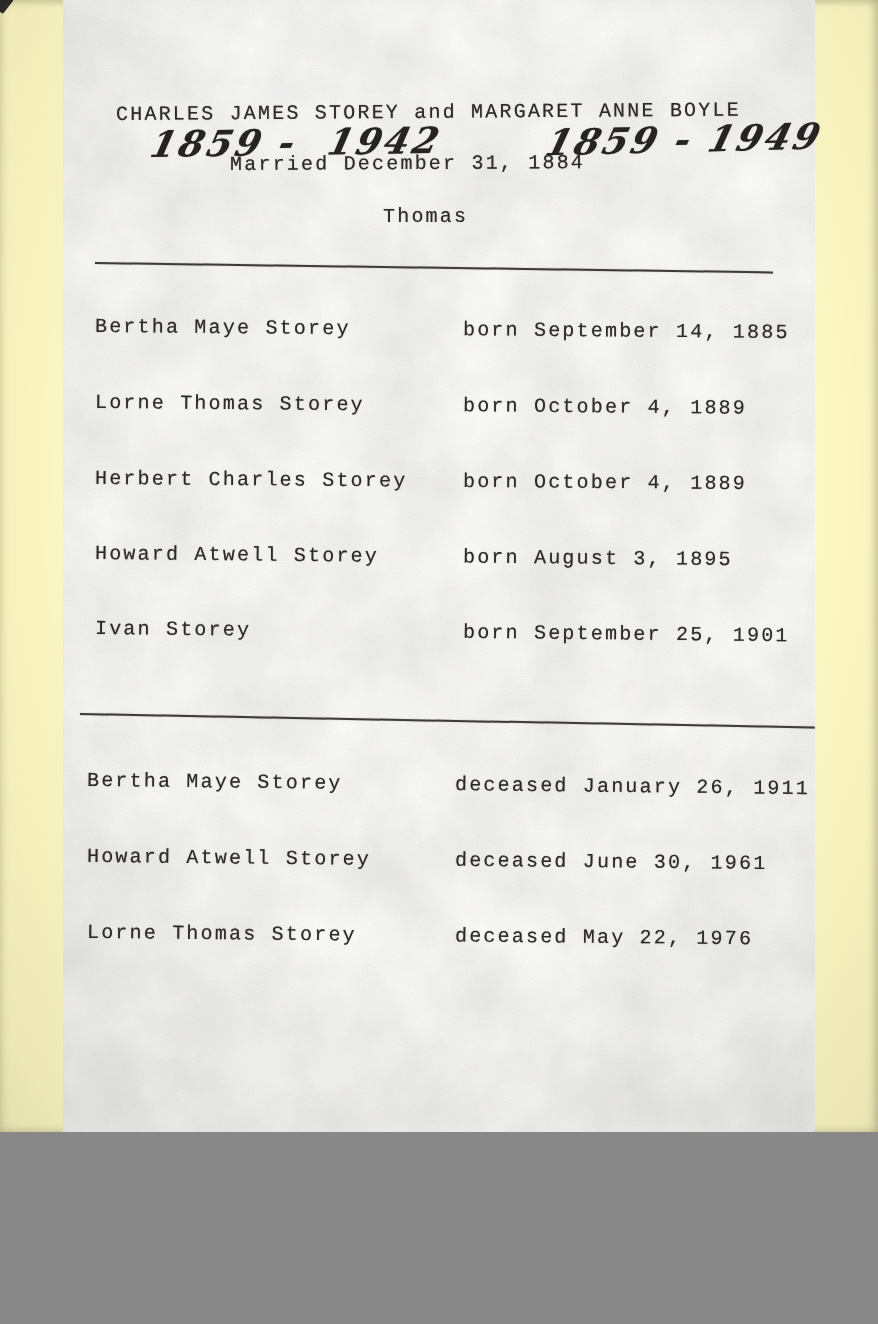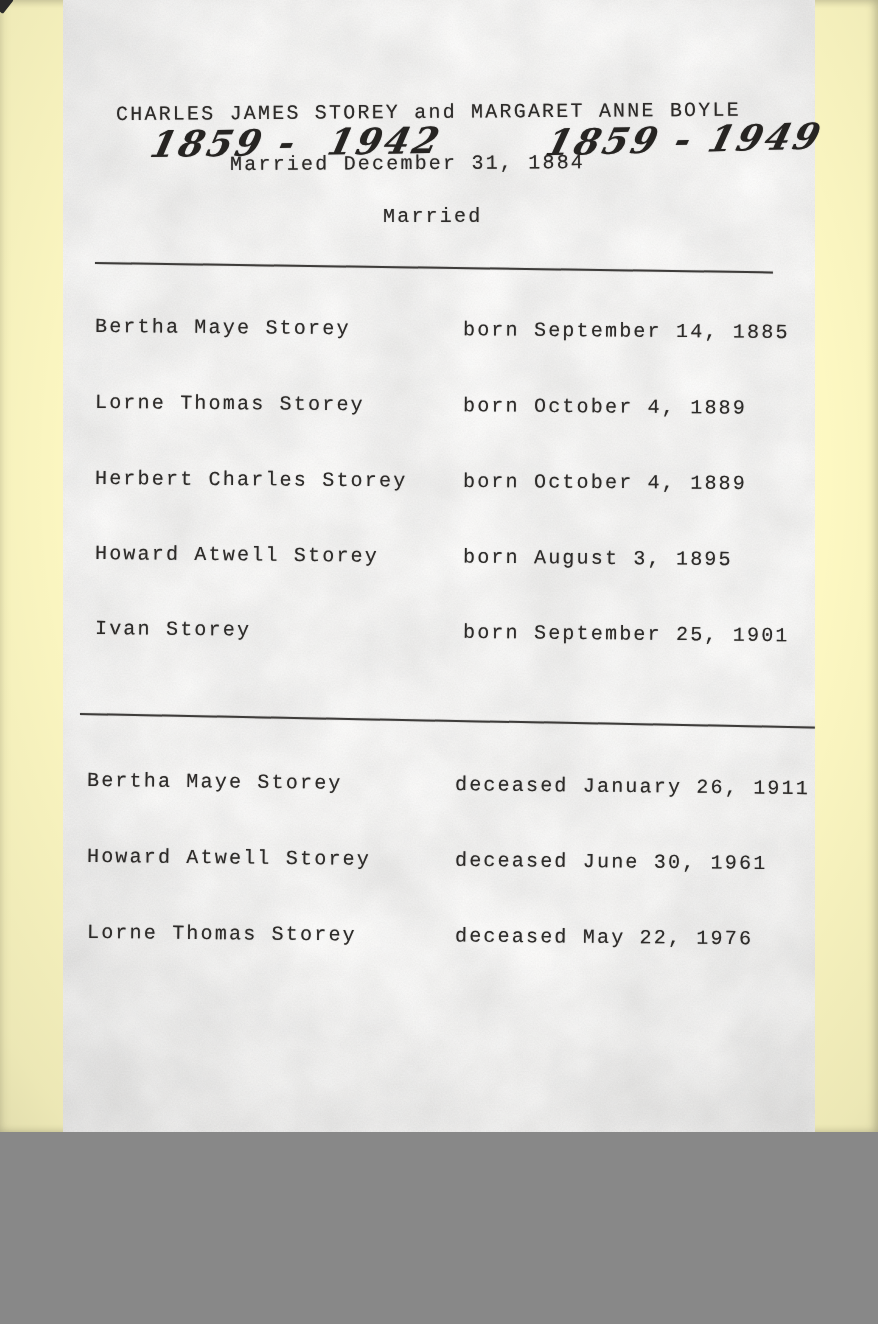--- a/index.html
+++ b/index.html
@@ -167,21 +167,21 @@
   <div class="corner-mark"></div>
 
   <div class="typed doc-title">CHARLES JAMES STOREY and MARGARET ANNE BOYLE</div>
 
   <div class="handwritten hw-left">1859 -  1942</div>
 
   <div class="handwritten hw-right">1859 - 1949</div>
 
   <div class="typed married-line">Married December 31, 1884</div>
 
-  <div class="typed family-heading">Married</div>
+  <div class="typed family-heading">Thomas</div>
 
   <div class="rule rule-1"></div>
 
   <div class="births">
     <div class="record-row row-b0">
       <span class="typed-inline name">Bertha Maye Storey</span>
       <span class="typed-inline event">born September 14, 1885</span>
     </div>
     <div class="record-row row-b1">
       <span class="typed-inline name">Lorne Thomas Storey</span>

